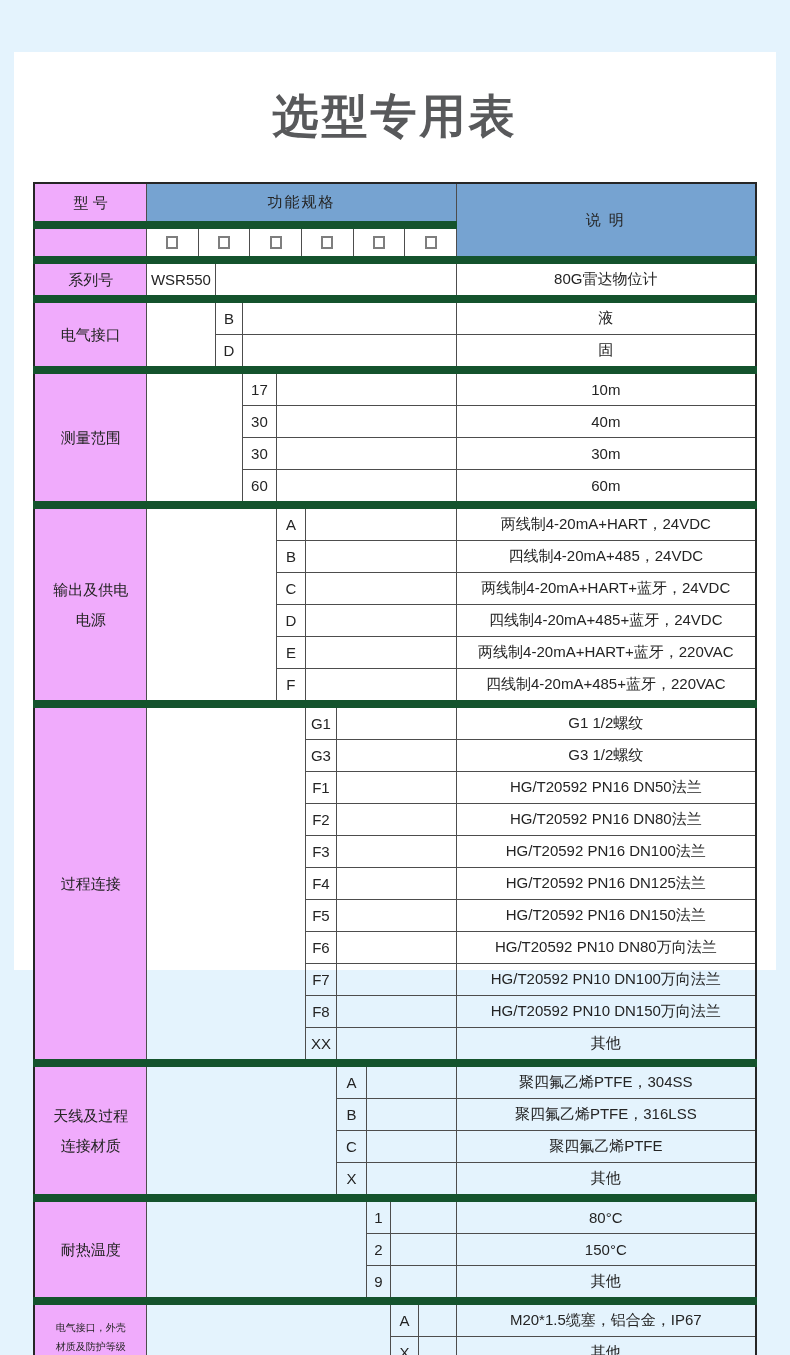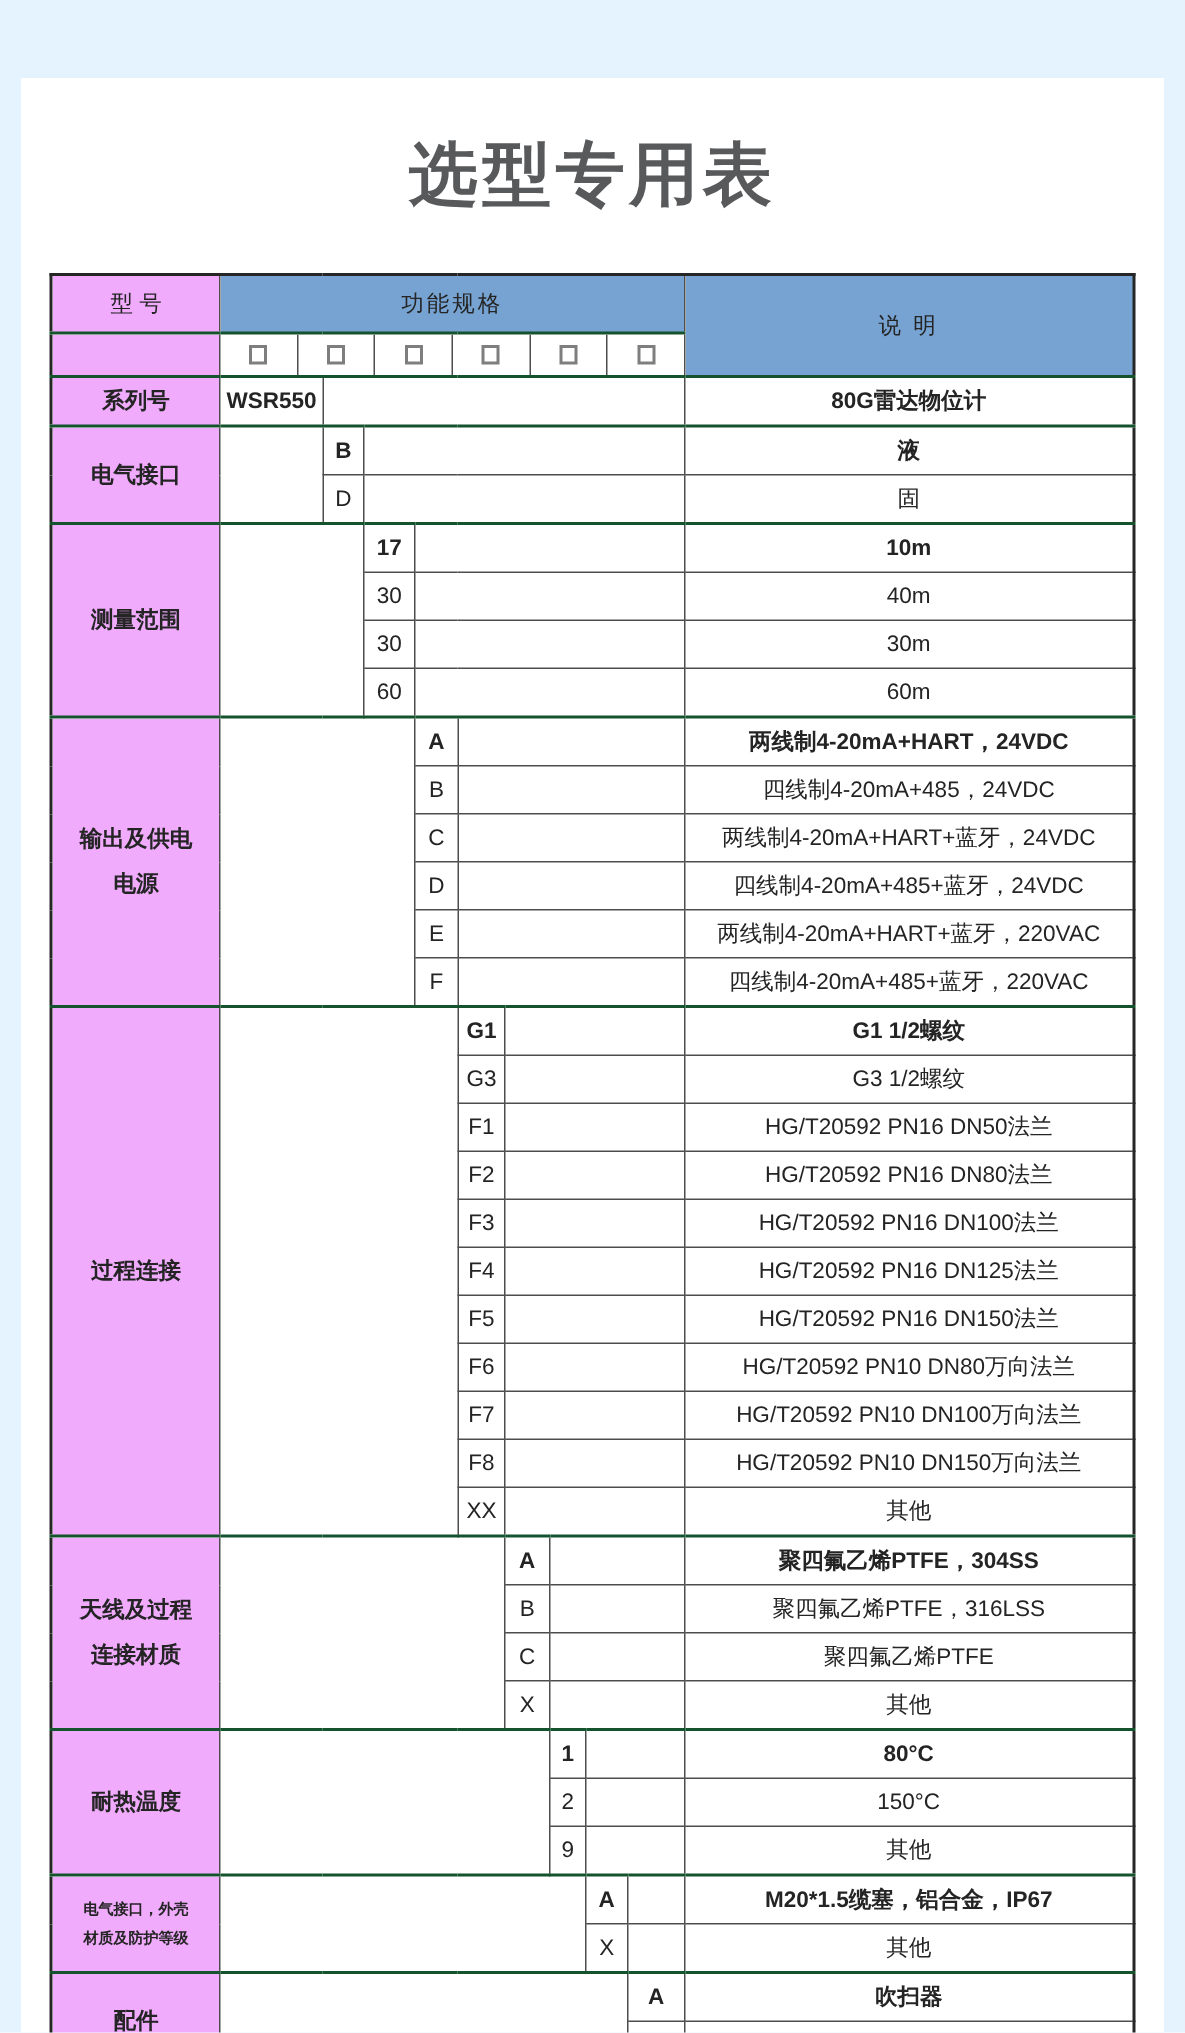--- a/index.html
+++ b/index.html
@@ -5,21 +5,21 @@
   html,body{margin:0;padding:0;}
   body{
     width:790px;height:1355px;
     background:#e4f3fd;
     font-family:"Liberation Sans","DejaVu Sans",sans-serif;
     overflow:hidden;
   }
   .card{
     margin:52px 14px 0 14px;
     background:#ffffff;
-    height:1303px;
+    height:918px;
     box-sizing:border-box;
     padding-top:34px;
   }
   .title{
     text-align:center;
     font-size:46px;
     font-weight:700;
     color:#58595b;
     letter-spacing:3px;
     margin:0 0 34px 0;
@@ -50,21 +50,21 @@
     line-height:2;
     font-size:15px;
   }
   td.label.small{font-size:10px;line-height:1.9;}
   td.hspec,td.hdesc{
     background:#76a3d1;
     color:#ffffff;
     font-size:16px;
     letter-spacing:2px;
   }
-  tr.gstart td{border-top:2px solid #14532d;font-weight:bold;}
+  tr.gstart td{border-top:8px solid #14532d;}
   td.cbwrap{padding:0;}
   .cbstrip{display:flex;height:100%;align-items:stretch;}
   .cbcell{
     flex:1;
     display:flex;align-items:center;justify-content:center;
     border-right:1px solid #4d4d4d;
   }
   .cbcell:last-child{border-right:none;}
   .cb{
     width:12px;height:13px;

